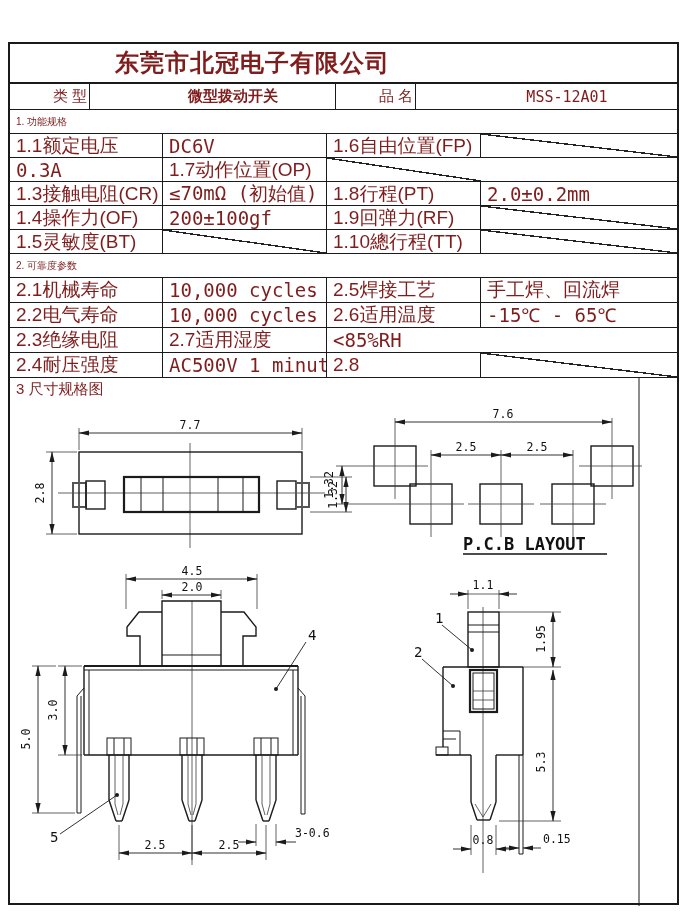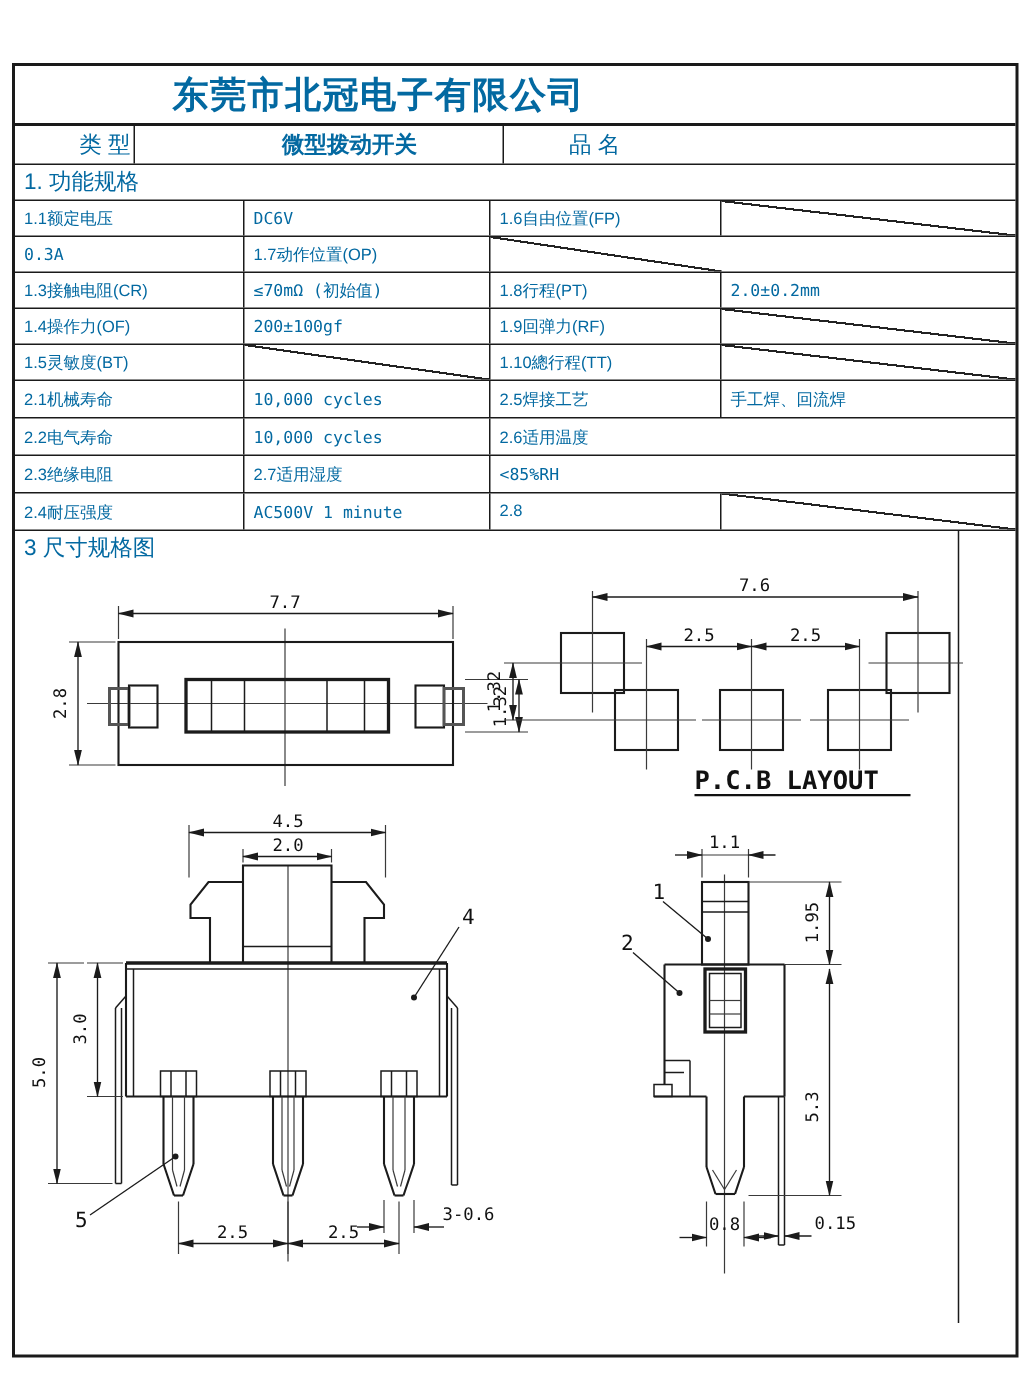--- a/index.html
+++ b/index.html
@@ -1,36 +1,36 @@
 <!DOCTYPE html>
 <html><head>
 <meta charset="utf-8">
 <style>
   html,body{margin:0;padding:0;background:#ffffff;}
   .page{position:relative;width:688px;height:919px;background:#fff;overflow:hidden;
-        font-family:"Liberation Sans",sans-serif;color:#0369a1;}
+        font-family:"Liberation Sans",sans-serif;color:#7f1d1d;}
   .frame{position:absolute;left:8px;top:42px;width:671px;height:863px;
          border:2px solid #1a1a1a;box-sizing:border-box;display:flex;flex-direction:column;background:#fff;}
   .titleRow{height:40px;border-bottom:2px solid #1a1a1a;box-sizing:border-box;display:flex;align-items:center;}
   .companyTitle{font-size:24px;font-weight:bold;letter-spacing:1px;margin-left:105px;
                 font-family:"Liberation Serif","DejaVu Serif",serif;}
   .typeRow{height:26px;border-bottom:1.5px solid #1a1a1a;box-sizing:border-box;display:grid;
            grid-template-columns:80px 246px 80px 1fr;}
   .typeRow > div{border-right:1.5px solid #1a1a1a;box-sizing:border-box;display:flex;
                  align-items:center;justify-content:center;font-size:15px;margin-left:41px;}
   .typeRow > div:last-child{border-right:none;}
   .bold{font-weight:bold;}
   .mono{font-family:"DejaVu Sans Mono","Liberation Mono",monospace;}
   .secHead{height:24px;border-bottom:1.5px solid #1a1a1a;box-sizing:border-box;
-           display:flex;align-items:center;padding-left:6px;font-size:15px;}
+           display:flex;align-items:center;padding-left:6px;font-size:10px;}
   .row{display:grid;grid-template-columns:153px 164px 154px 196px;height:24px;
        border-bottom:1.5px solid #1a1a1a;box-sizing:border-box;}
   .row.h25{height:25px;}
   .row > div{border-right:1.5px solid #1a1a1a;box-sizing:border-box;display:flex;
-             align-items:center;padding-left:6px;font-size:11px;overflow:hidden;white-space:nowrap;}
+             align-items:center;padding-left:6px;font-size:19px;overflow:hidden;white-space:nowrap;}
   .row > div:last-child{border-right:none;}
   .val{font-family:"DejaVu Sans Mono","Liberation Mono",monospace;font-size:13.5px;}
   .diag{background:linear-gradient(to top right,transparent calc(50% - 0.7px),
         #222 calc(50% - 0.7px),#222 calc(50% + 0.7px),transparent calc(50% + 0.7px));}
   .drawArea{position:relative;flex:1;}
   .s3title{position:absolute;left:6px;top:2px;font-size:15px;z-index:2;}
   svg{position:absolute;left:0;top:0;}
   .ol{fill:none;stroke:#1b1b1b;stroke-width:1.4;}
   .ol1{fill:none;stroke:#1b1b1b;stroke-width:1;}
   .ol2{fill:none;stroke:#1b1b1b;stroke-width:2.2;}
@@ -51,20 +51,21 @@
   <div class="frame">
 
     <div class="titleRow">
       <div class="companyTitle">东莞市北冠电子有限公司</div>
     </div>
 
     <div class="typeRow">
       <div>类 型</div>
       <div class="bold">微型拨动开关</div>
       <div>品 名</div>
+      <div class="mono">MSS-12A01</div>
     </div>
 
     <div class="secHead">1. 功能规格</div>
 
     <div class="row">
       <div>1.1额定电压</div>
       <div class="val">DC6V</div>
       <div>1.6自由位置(FP)</div>
       <div class="val diag"></div>
     </div>
@@ -85,31 +86,33 @@
       <div>1.9回弹力(RF)</div>
       <div class="val diag"></div>
     </div>
     <div class="row">
       <div>1.5灵敏度(BT)</div>
       <div class="val diag"></div>
       <div>1.10總行程(TT)</div>
       <div class="val diag"></div>
     </div>
 
+    <div class="secHead">2. 可靠度参数</div>
 
     <div class="row h25">
       <div>2.1机械寿命</div>
       <div class="val">10,000 cycles</div>
       <div>2.5焊接工艺</div>
       <div>手工焊、回流焊</div>
     </div>
     <div class="row h25">
       <div>2.2电气寿命</div>
       <div class="val">10,000 cycles</div>
       <div>2.6适用温度</div>
+      <div class="val">-15℃ - 65℃</div>
     </div>
     <div class="row h25">
       <div>2.3绝缘电阻</div>
       <div>2.7适用湿度</div>
       <div class="val">&lt;85%RH</div>
     </div>
     <div class="row h25">
       <div>2.4耐压强度</div>
       <div class="val">AC500V 1 minute</div>
       <div>2.8</div>

